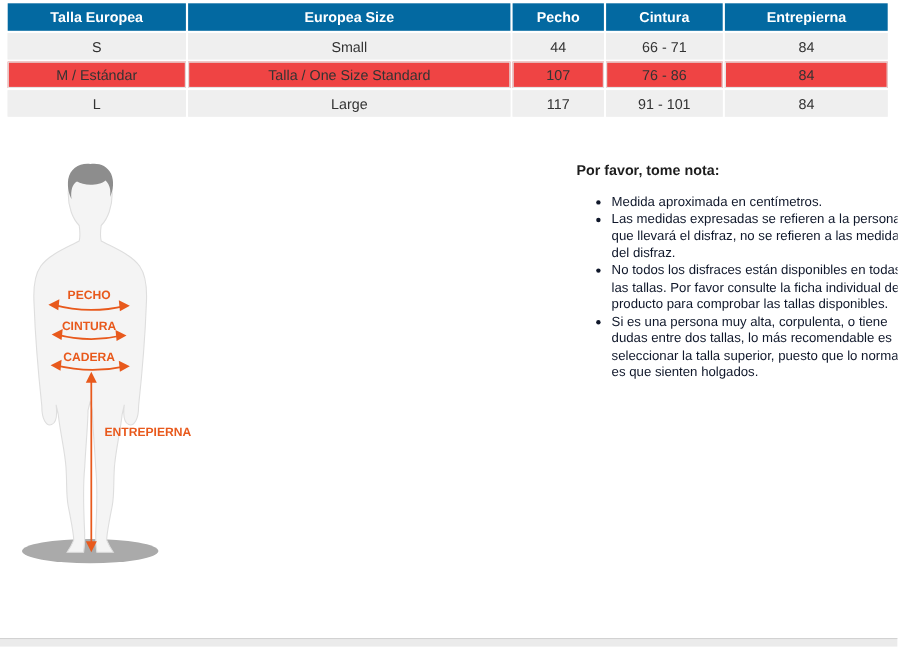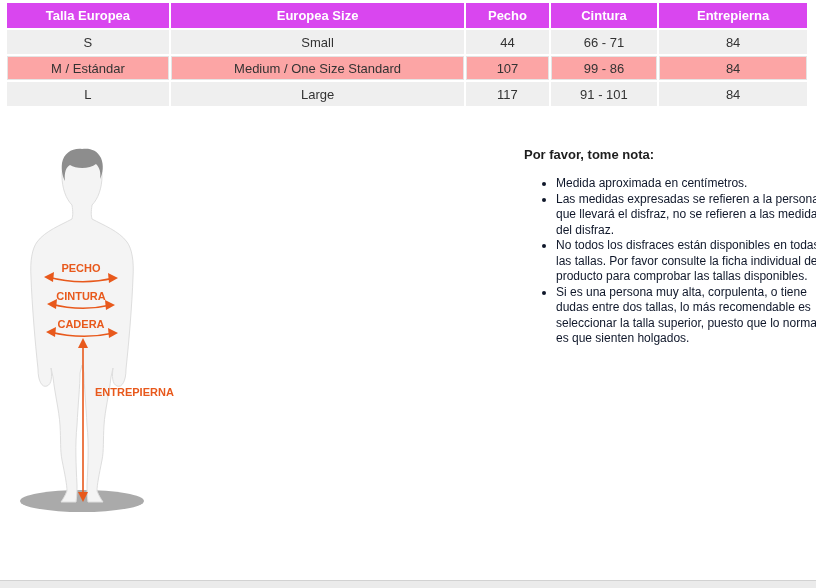--- a/index.html
+++ b/index.html
@@ -9,27 +9,27 @@
     font-family:"Liberation Sans",sans-serif;
     color:#333;
   }
   
   .size-table{
     position:absolute;left:5px;top:1px;
     border-collapse:separate;border-spacing:2px;
     table-layout:fixed;width:804px;
   }
   .size-table th{
-    background:#d946ef;color:#ffffff;
+    background:#0369a1;color:#ffffff;
     font-size:13px;font-weight:bold;
     height:25px;padding:0;text-align:center;
   }
   .size-table td{
     font-size:13px;color:#333333;text-align:center;
-    height:22px;padding:0;background:#fca5a5;
+    height:22px;padding:0;background:#ef4444;
     border:1px solid #e4e4e4;
   }
   .size-table tr.alt td{background:#efefef;border-color:#efefef;}
   
   .diagram{position:absolute;left:0;top:145px;}
   .diagram text{
     font-family:"Liberation Sans",sans-serif;
     font-size:11px;font-weight:bold;fill:#e8591c;
   }
   
@@ -69,23 +69,23 @@
   <tbody>
     <tr class="alt">
       <td>S</td>
       <td>Small</td>
       <td>44</td>
       <td>66 - 71</td>
       <td>84</td>
     </tr>
     <tr>
       <td>M / Estándar</td>
-      <td>Medium / One Size Standard</td>
+      <td>Talla / One Size Standard</td>
       <td>107</td>
-      <td>99 - 86</td>
+      <td>76 - 86</td>
       <td>84</td>
     </tr>
     <tr class="alt">
       <td>L</td>
       <td>Large</td>
       <td>117</td>
       <td>91 - 101</td>
       <td>84</td>
     </tr>
   </tbody>

